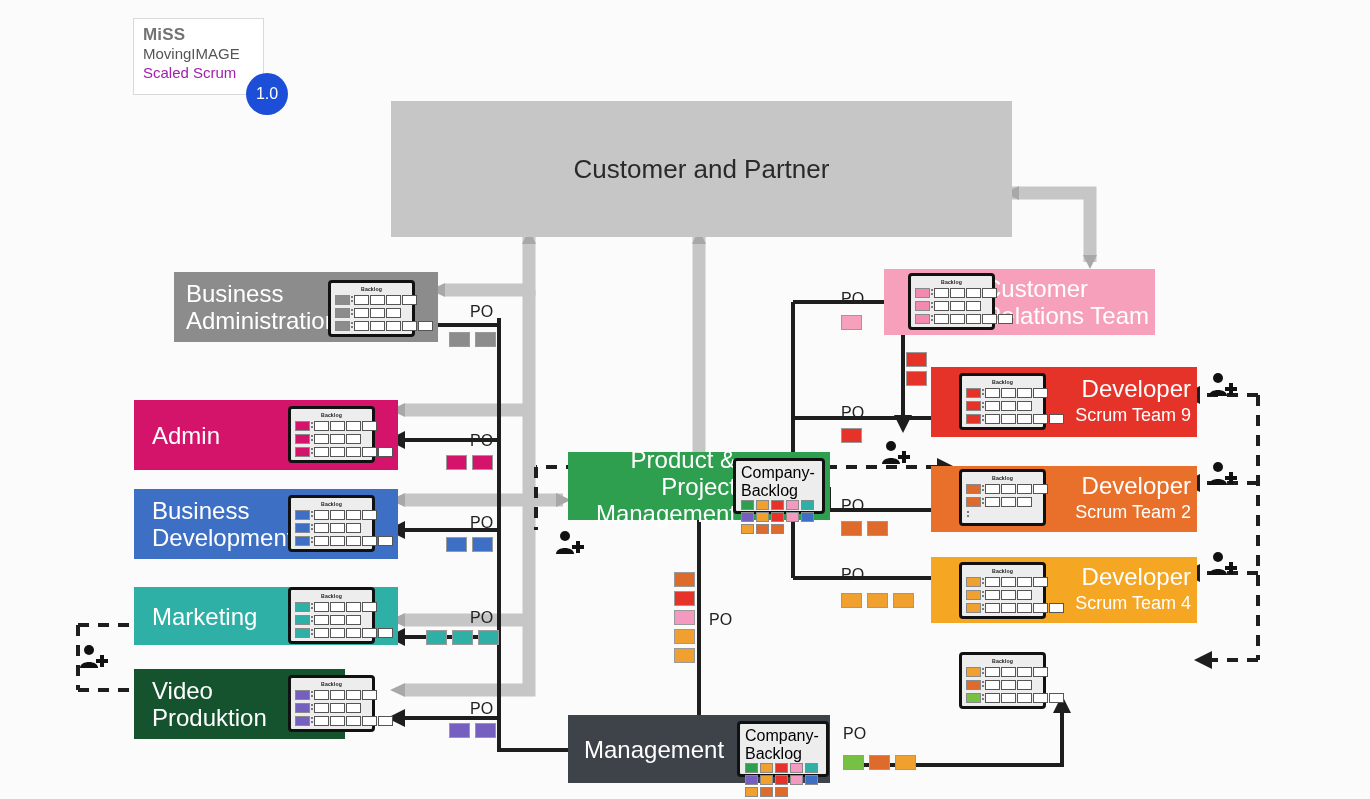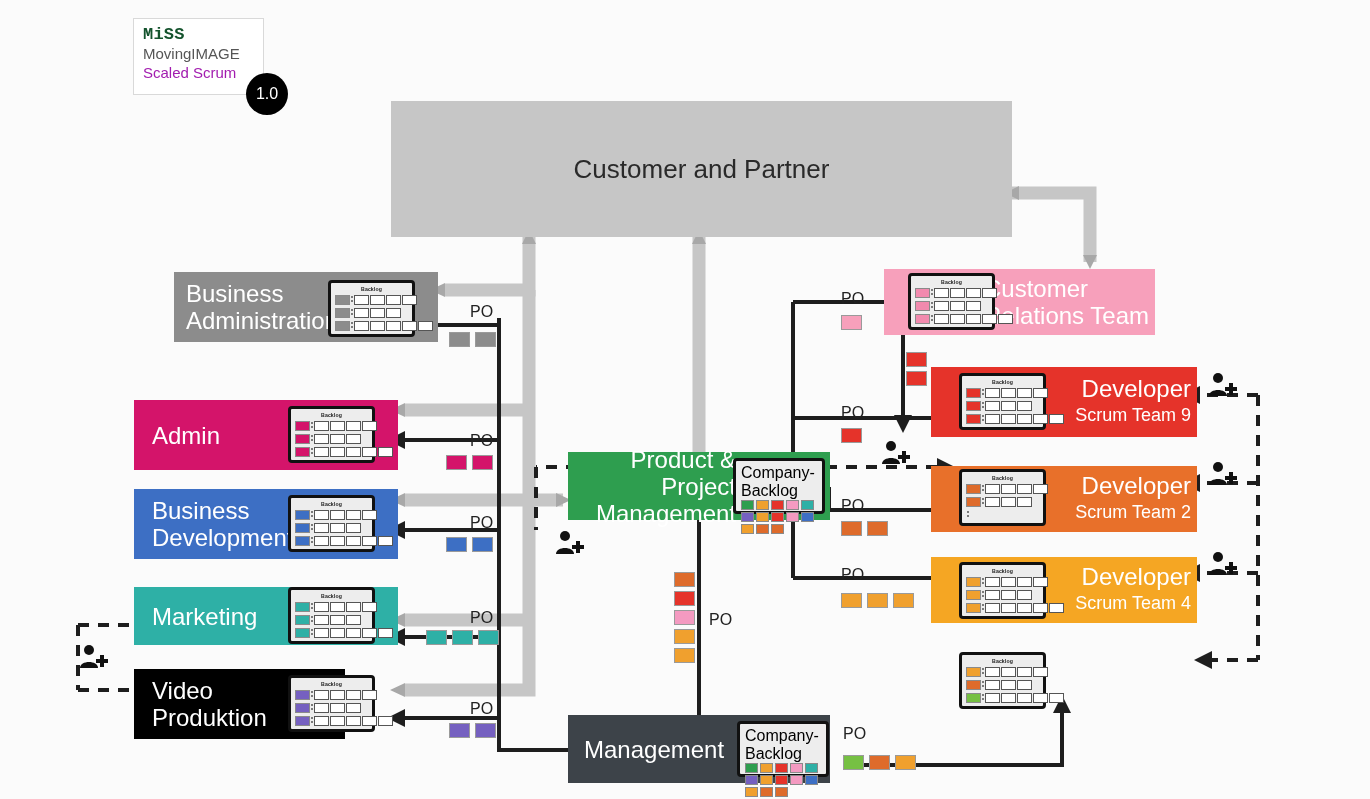--- a/index.html
+++ b/index.html
@@ -9,26 +9,26 @@
     font-family:"Liberation Sans", sans-serif;
     overflow:hidden;
   }
   #stage{position:relative;width:1370px;height:799px;}
   
   .logo{
     position:absolute;left:133px;top:18px;width:131px;height:77px;
     background:#ffffff;border:1px solid #d9d9d9;box-sizing:border-box;
     padding:6px 9px;
   }
-  .logo .l1{font-weight:bold;font-size:17px;color:#14532d;line-height:19px;letter-spacing:.2px;font-family:Liberation Mono, monospace;}
+  .logo .l1{font-weight:bold;font-size:17px;color:#737373;line-height:19px;letter-spacing:.2px;}
   .logo .l2{font-size:15px;color:#555;line-height:19px;}
   .logo .l3{font-size:15px;color:#a21caf;line-height:19px;}
   .logo-badge{
     position:absolute;left:112px;top:54px;width:42px;height:42px;border-radius:50%;
-    background:#000000;color:#fff;font-size:16px;display:flex;align-items:center;justify-content:center;
+    background:#1d4ed8;color:#fff;font-size:16px;display:flex;align-items:center;justify-content:center;
   }
   
   .box{position:absolute;box-sizing:border-box;display:flex;align-items:center;}
   .box .label{
     color:#ffffff;font-size:24px;line-height:27px;font-weight:300;
   }
   
   .board{
     position:absolute;background:#ededed;border:3px solid #111;border-radius:4px;
     box-sizing:border-box;padding:3px 4px 4px 4px;
@@ -350,21 +350,21 @@
         <div class="bcard"></div>
       </div>
   </div>
   <div class="po" style="left:470px;top:609px;">PO</div>
   <div class="chips" style="left:426px;top:630px;">
     <div class="chip" style="background:#2eb0a6;"></div>
       <div class="chip" style="background:#2eb0a6;"></div>
       <div class="chip" style="background:#2eb0a6;"></div>
   </div>
 
-  <div class="box" style="left:134px;top:669px;width:211px;height:70px;background:#000000;">
+  <div class="box" style="left:134px;top:669px;width:211px;height:70px;background:#14532d;">
     <div style="padding-left:18px;">
       <div class="label">Video</div>
       <div class="label">Produktion</div>
     </div>
   </div>
   <div class="board" style="left:288px;top:675px;width:87px;height:57px;">
     <div class="btitle">Backlog</div>
     <div class="brow">
         <div class="bchip" style="background:#7560c0;"></div>
         <div class="bdot">

